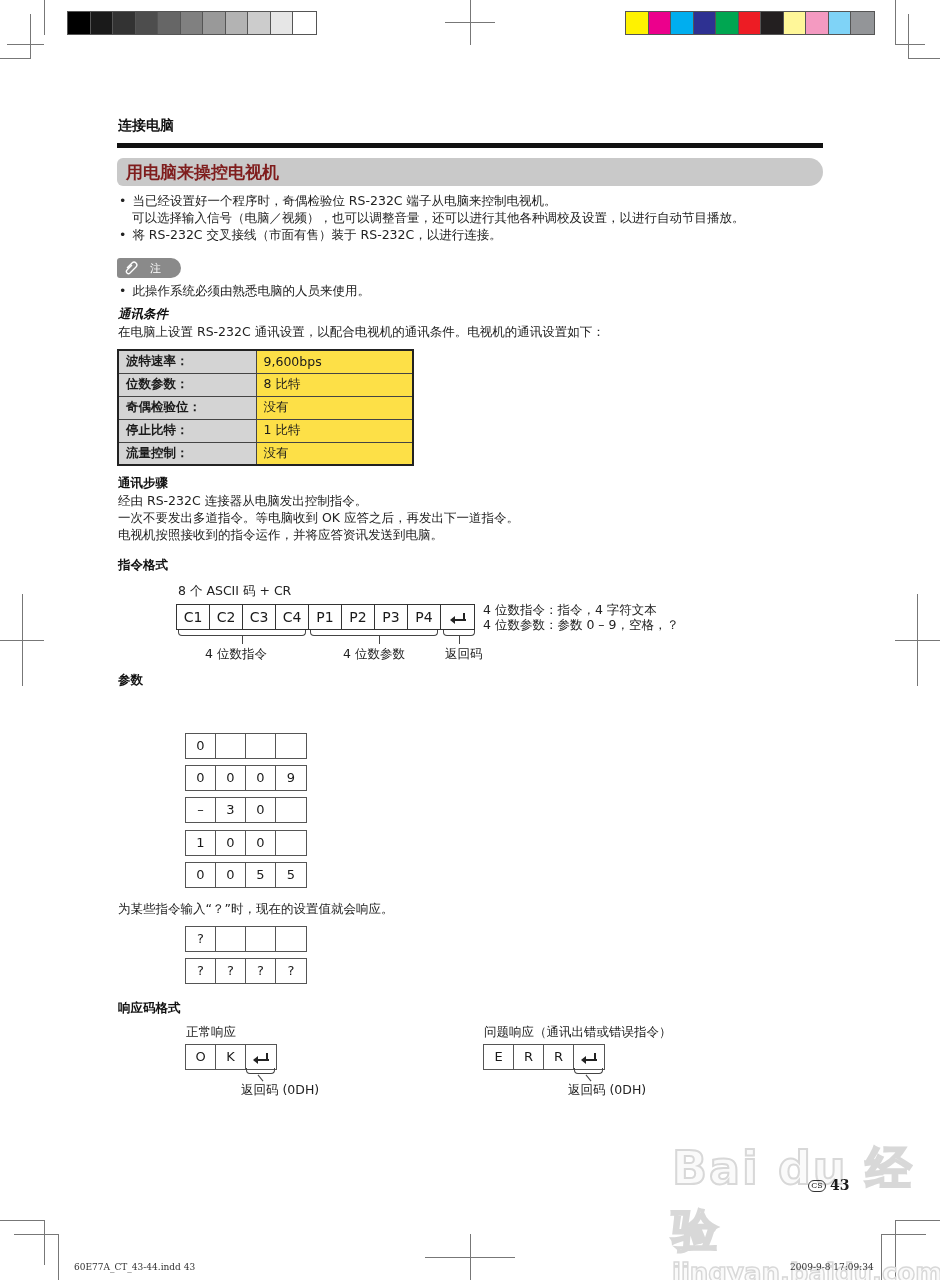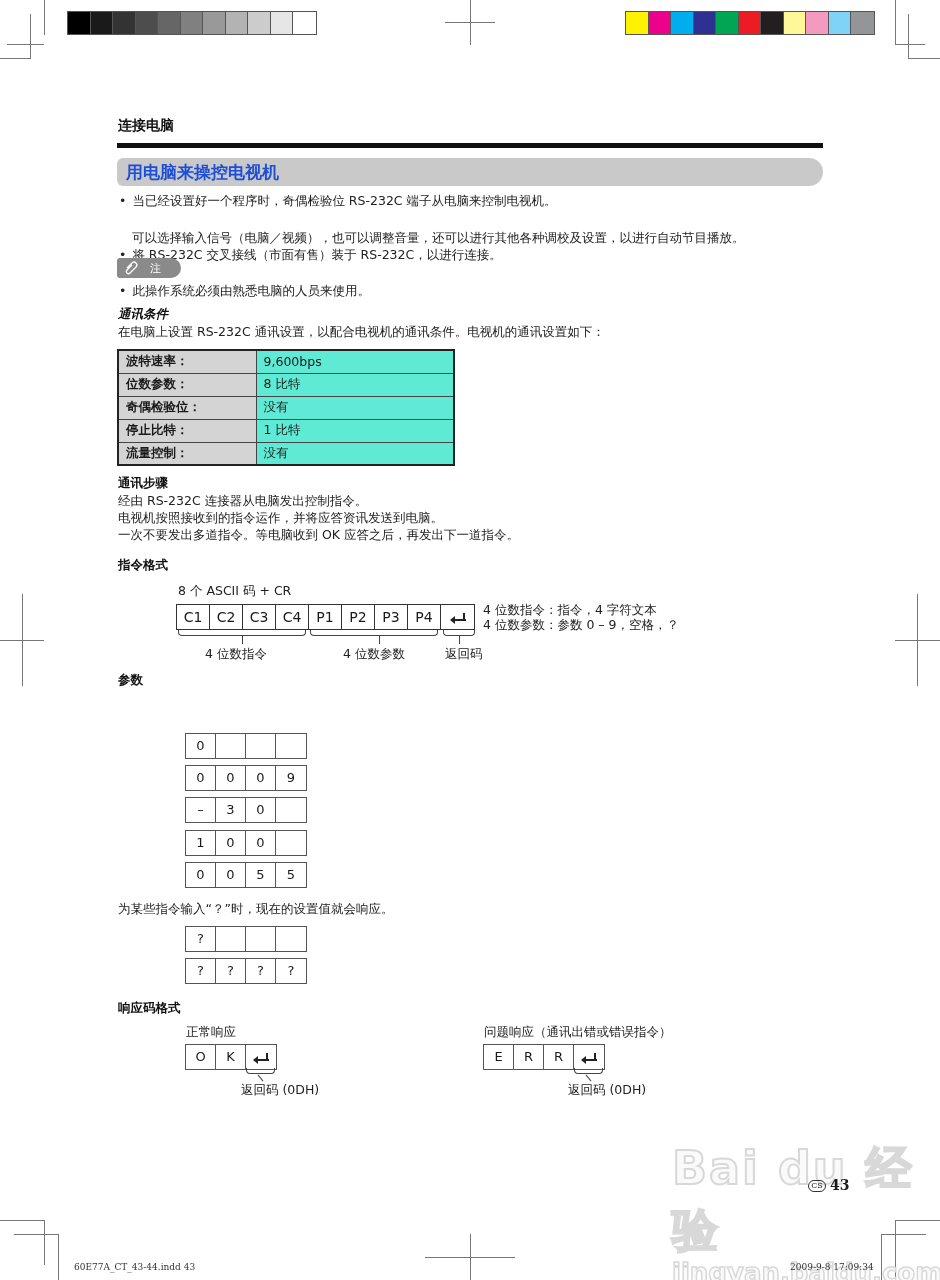--- a/index.html
+++ b/index.html
@@ -12,35 +12,35 @@
 
   
   .colorbar { position: absolute; top: 11px; display: flex; border: 1px solid #555; }
   .colorbar .sw { width: 22.5px; height: 22px; border-right: 1px solid #555; }
   .colorbar .sw:last-child { border-right: none; }
 
   .sec-header { position: absolute; left: 118px; top: 117px; font-size: 14px; font-weight: bold; color: #111; }
   .sec-rule { position: absolute; left: 117px; top: 143px; width: 706px; height: 5px; background: #111; }
 
   .title-pill { position: absolute; left: 117px; top: 158px; width: 706px; height: 28px; background: #c9c9c9; border-radius: 6px 14px 14px 6px; }
-  .title-pill span { position: absolute; left: 9px; top: 3px; font-size: 17px; font-weight: bold; color: #1d4ed8; }
+  .title-pill span { position: absolute; left: 9px; top: 3px; font-size: 17px; font-weight: bold; color: #7f1d1d; }
 
   .body-text { font-size: 12.5px; line-height: 17px; color: #222; }
   .bold-head { font-size: 12.5px; font-weight: bold; color: #111; }
 
   .bullet::before { content: "•"; margin-right: 6px; }
 
   .note-pill { position: absolute; left: 117px; top: 258px; width: 64px; height: 20px; background: #8a8a8a; border-radius: 3px 10px 10px 3px; color: #fff; font-size: 11px; }
   .note-pill .clip { position: absolute; left: 6px; top: 2px; }
   .note-pill .lbl { position: absolute; left: 33px; top: 3px; }
 
   table.spec { position: absolute; left: 117px; top: 349px; border-collapse: collapse; border: 2px solid #222; }
   table.spec td { border: 1px solid #444; height: 23px; font-size: 12.5px; padding: 0 7px; }
   table.spec td.k { width: 138px; background: #d4d4d4; font-weight: bold; }
-  table.spec td.v { width: 198px; background: #5eead4; }
+  table.spec td.v { width: 157px; background: #fde047; }
 
   .cmd-row { position: absolute; left: 176px; top: 604px; display: flex; border: 1px solid #333; }
   .cmd-row .cell { width: 33px; height: 24px; border-right: 1px solid #333; font-size: 14px; text-align: center; line-height: 24px; }
   .cmd-row .cell:last-child { border-right: none; }
 
   .grid4 { position: absolute; left: 185px; display: flex; border: 1px solid #555; }
   .grid4 .cell { width: 30px; height: 24px; border-right: 1px solid #555; font-size: 13px; text-align: center; line-height: 24px; }
   .grid4 .cell:last-child { border-right: none; }
 
   .resp { position: absolute; display: flex; border: 1px solid #555; }
@@ -127,21 +127,21 @@
 
 <div class="sec-header">连接电脑</div>
 <div class="sec-rule"></div>
 
 <div class="title-pill">
   <span>用电脑来操控电视机</span>
 </div>
 
 <div class="abs body-text" style="left:119px;top:192px;width:720px;">
   <div class="bullet">当已经设置好一个程序时，奇偶检验位 RS-232C 端子从电脑来控制电视机。</div>
-  <div style="padding-left:13px;margin-top:20px;">可以选择输入信号（电脑／视频），也可以调整音量，还可以进行其他各种调校及设置，以进行自动节目播放。</div>
+  <div style="padding-left:13px;">可以选择输入信号（电脑／视频），也可以调整音量，还可以进行其他各种调校及设置，以进行自动节目播放。</div>
   <div class="bullet">将 RS-232C 交叉接线（市面有售）装于 RS-232C，以进行连接。</div>
 </div>
 
 <div class="note-pill">
   <span class="clip">
     <svg width="16" height="16" viewBox="0 0 16 16">
         <path d="M4 8 L9 3 Q11 1 13 3 Q15 5 13 7 L7 13 Q5.5 14.5 4 13 Q2.5 11.5 4 10 L9 5" fill="none" stroke="#fff" stroke-width="1.3"></path>
       </svg>
   </span>
   <span class="lbl">注</span>
@@ -172,22 +172,22 @@
   <tr>
         <td class="k">流量控制：</td>
         <td class="v">没有</td>
       </tr>
 </tbody>
   </table>
 
 <div class="abs bold-head" style="left:118px;top:475px;">通讯步骤</div>
 <div class="abs body-text" style="left:118px;top:492px;">
   <div>经由 RS-232C 连接器从电脑发出控制指令。</div>
+  <div>一次不要发出多道指令。等电脑收到 OK 应答之后，再发出下一道指令。</div>
   <div>电视机按照接收到的指令运作，并将应答资讯发送到电脑。</div>
-  <div>一次不要发出多道指令。等电脑收到 OK 应答之后，再发出下一道指令。</div>
 </div>
 
 <div class="abs bold-head" style="left:118px;top:557px;">指令格式</div>
 <div class="abs small-label" style="left:178px;top:583px;">8 个 ASCII 码 + CR</div>
 
 <div class="cmd-row">
   <div class="cell">C1</div>
   <div class="cell">C2</div>
   <div class="cell">C3</div>
   <div class="cell">C4</div>

